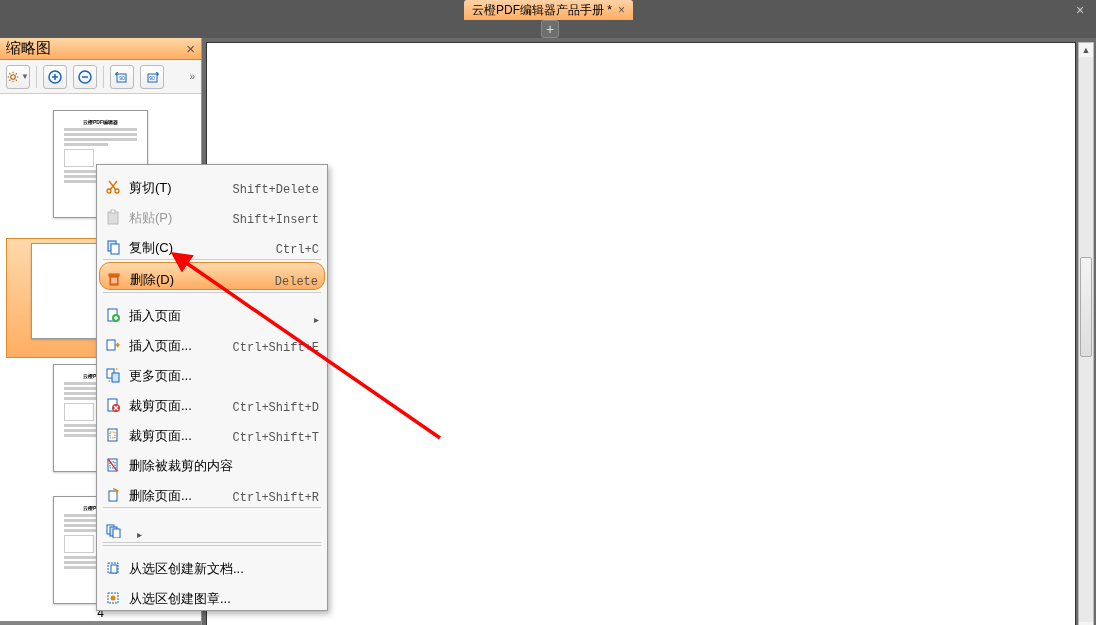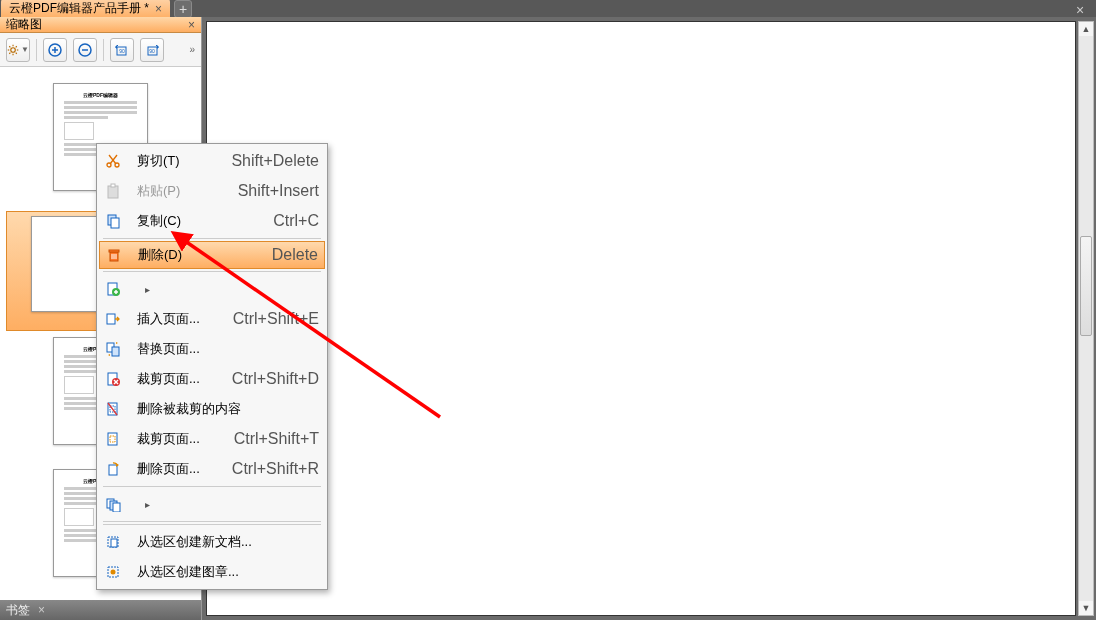--- a/index.html
+++ b/index.html
@@ -1,25 +1,26 @@
 <!DOCTYPE html>
 <html><head>
 <meta charset="utf-8">
 <style>
   * { box-sizing: border-box; margin: 0; padding: 0; }
   html, body { width: 1096px; height: 625px; font-family: "Microsoft YaHei", Arial, sans-serif; font-size: 13px; overflow: hidden; }
   body { background: #fff; }
 
   
   .tabbar {
-    height: 17px;
+    height: 38px;
     background: #585858;
     display: flex;
     align-items: center;
     position: relative;
+    flex-direction: column;
   }
   .tab {
     height: 20px;
     background: linear-gradient(#fed2a6, #feae62);
     display: flex;
     align-items: center;
     padding: 0 8px;
     color: #000;
     font-size: 12px;
     border-top-right-radius: 3px;
@@ -53,25 +54,25 @@
   .sidepanel {
     width: 202px;
     height: 603px;
     background: #fff;
     border-right: 1px solid #999;
     display: flex;
     flex-direction: column;
     position: relative;
   }
   .side-header {
-    height: 16px;
+    height: 22px;
     background: linear-gradient(#ffd7a8, #feae62);
     display: flex; align-items: center; justify-content: space-between;
     padding: 0 6px;
-    font-size: 12px;
+    font-size: 15px;
     border-bottom: 1px solid #c78a43;
   }
   .side-header .close { color: #555; cursor: pointer; }
   .side-toolbar {
     height: 34px;
     background: #f5f5f5;
     border-bottom: 1px solid #ccc;
     display: flex; align-items: center; gap: 6px;
     padding: 0 6px;
   }
@@ -157,41 +158,40 @@
     position: absolute;
     left: 96px; top: 126px;
     width: 232px;
     background: #f7f7f7;
     border: 1px solid #9a9a9a;
     box-shadow: 2px 3px 6px rgba(0,0,0,0.3);
     padding: 2px;
     z-index: 50;
   }
   .ctxrow {
-    display: flex; align-items: center;
+    display: flex; align-items: flex-end;
     height: 30px;
     padding: 0 6px 0 4px;
     cursor: pointer;
-    gap: 8px;
   }
   .ctxrow.hover {
     background: linear-gradient(#ffd9ad,#feae62);
     border: 1px solid #e08a2a;
-    border-radius: 0;
+    border-radius: 11px;
     height: 28px;
   }
   .ctxrow.disabled { color:#999; }
   .ctxicon {
     width: 20px; height: 20px;
     display: flex; align-items: center; justify-content: center;
     margin-right: 6px;
     flex-shrink: 0;
   }
   .ctxlabel { flex: 1; font-size: 13px; }
-  .ctxshort { font-size: 16px; color: #555; margin-left: 12px; }
+  .ctxshort { font-size: 12px; color: #555; margin-left: 12px; font-family: Liberation Mono, monospace; }
   .ctxarrow { font-size: 10px; color: #555; margin-left: 8px; }
   .ctxsep { height:1px; background:#ccc; margin: 2px 4px; }
 
   
   .arrow-svg {
     position: absolute;
     left: 0; top: 0;
     pointer-events: none;
     z-index: 60;
   }
@@ -389,20 +389,21 @@
       <div class="ctxsep"></div>
       <div class="ctxrow">
         <span class="ctxicon">
           <svg width="16" height="16" viewBox="0 0 16 16">
             <rect x="3" y="2" width="9" height="12" fill="#fff" stroke="#1764c0"></rect>
             <circle cx="11" cy="11" r="4" fill="#3cb64a"></circle>
             <line x1="11" y1="9" x2="11" y2="13" stroke="#fff" stroke-width="1.5"></line>
             <line x1="9" y1="11" x2="13" y2="11" stroke="#fff" stroke-width="1.5"></line>
           </svg>
         </span>
+        <span class="ctxlabel">插入页面</span>
         <span class="ctxarrow">▸</span>
       </div>
       <div class="ctxrow">
         <span class="ctxicon">
           <svg width="16" height="16" viewBox="0 0 16 16">
             <rect x="2" y="3" width="8" height="10" fill="#fff" stroke="#1764c0"></rect>
             <path d="M10 8 L14 8 M12 6 L14 8 L12 10" fill="none" stroke="#e08a00" stroke-width="1.3"></path>
           </svg>
         </span>
         <span class="ctxlabel">插入页面...</span>
@@ -410,53 +411,53 @@
       </div>
       <div class="ctxrow">
         <span class="ctxicon">
           <svg width="16" height="16" viewBox="0 0 16 16">
             <rect x="2" y="2" width="7" height="9" fill="#fff" stroke="#1764c0"></rect>
             <rect x="7" y="6" width="7" height="9" fill="#cfe3fb" stroke="#1764c0"></rect>
             <path d="M5 13 L5 15 L3 14 Z" fill="#e08a00"></path>
             <path d="M11 3 L11 1 L13 2 Z" fill="#e08a00"></path>
           </svg>
         </span>
-        <span class="ctxlabel">替换页面...</span>
+        <span class="ctxlabel">更多页面...</span>
       </div>
       <div class="ctxrow">
         <span class="ctxicon">
           <svg width="16" height="16" viewBox="0 0 16 16">
             <rect x="3" y="2" width="9" height="12" fill="#fff" stroke="#1764c0"></rect>
             <circle cx="11" cy="11" r="4" fill="#d33"></circle>
             <line x1="9" y1="9" x2="13" y2="13" stroke="#fff" stroke-width="1.5"></line>
             <line x1="13" y1="9" x2="9" y2="13" stroke="#fff" stroke-width="1.5"></line>
           </svg>
         </span>
         <span class="ctxlabel">裁剪页面...</span>
         <span class="ctxshort">Ctrl+Shift+D</span>
       </div>
       <div class="ctxrow">
         <span class="ctxicon">
           <svg width="16" height="16" viewBox="0 0 16 16">
             <rect x="3" y="2" width="9" height="12" fill="#fff" stroke="#1764c0"></rect>
+            <rect x="5" y="5" width="5" height="6" fill="none" stroke="#e08a00" stroke-dasharray="1.5 1"></rect>
+          </svg>
+        </span>
+        <span class="ctxlabel">裁剪页面...</span>
+        <span class="ctxshort">Ctrl+Shift+T</span>
+      </div>
+      <div class="ctxrow">
+        <span class="ctxicon">
+          <svg width="16" height="16" viewBox="0 0 16 16">
+            <rect x="3" y="2" width="9" height="12" fill="#fff" stroke="#1764c0"></rect>
             <rect x="5" y="5" width="5" height="6" fill="none" stroke="#1764c0" stroke-dasharray="1.5 1"></rect>
             <line x1="3" y1="2" x2="12" y2="14" stroke="#d33" stroke-width="1.3"></line>
           </svg>
         </span>
         <span class="ctxlabel">删除被裁剪的内容</span>
-      </div>
-      <div class="ctxrow">
-        <span class="ctxicon">
-          <svg width="16" height="16" viewBox="0 0 16 16">
-            <rect x="3" y="2" width="9" height="12" fill="#fff" stroke="#1764c0"></rect>
-            <rect x="5" y="5" width="5" height="6" fill="none" stroke="#e08a00" stroke-dasharray="1.5 1"></rect>
-          </svg>
-        </span>
-        <span class="ctxlabel">裁剪页面...</span>
-        <span class="ctxshort">Ctrl+Shift+T</span>
       </div>
       <div class="ctxrow">
         <span class="ctxicon">
           <svg width="16" height="16" viewBox="0 0 16 16">
             <rect x="4" y="4" width="8" height="10" fill="#fff" stroke="#1764c0"></rect>
             <path d="M8 2 A4 4 0 0 1 12 4" fill="none" stroke="#e08a00" stroke-width="1.3"></path>
             <polygon points="11,2 14,4 11,6" fill="#e08a00"></polygon>
           </svg>
         </span>
         <span class="ctxlabel">删除页面...</span>

